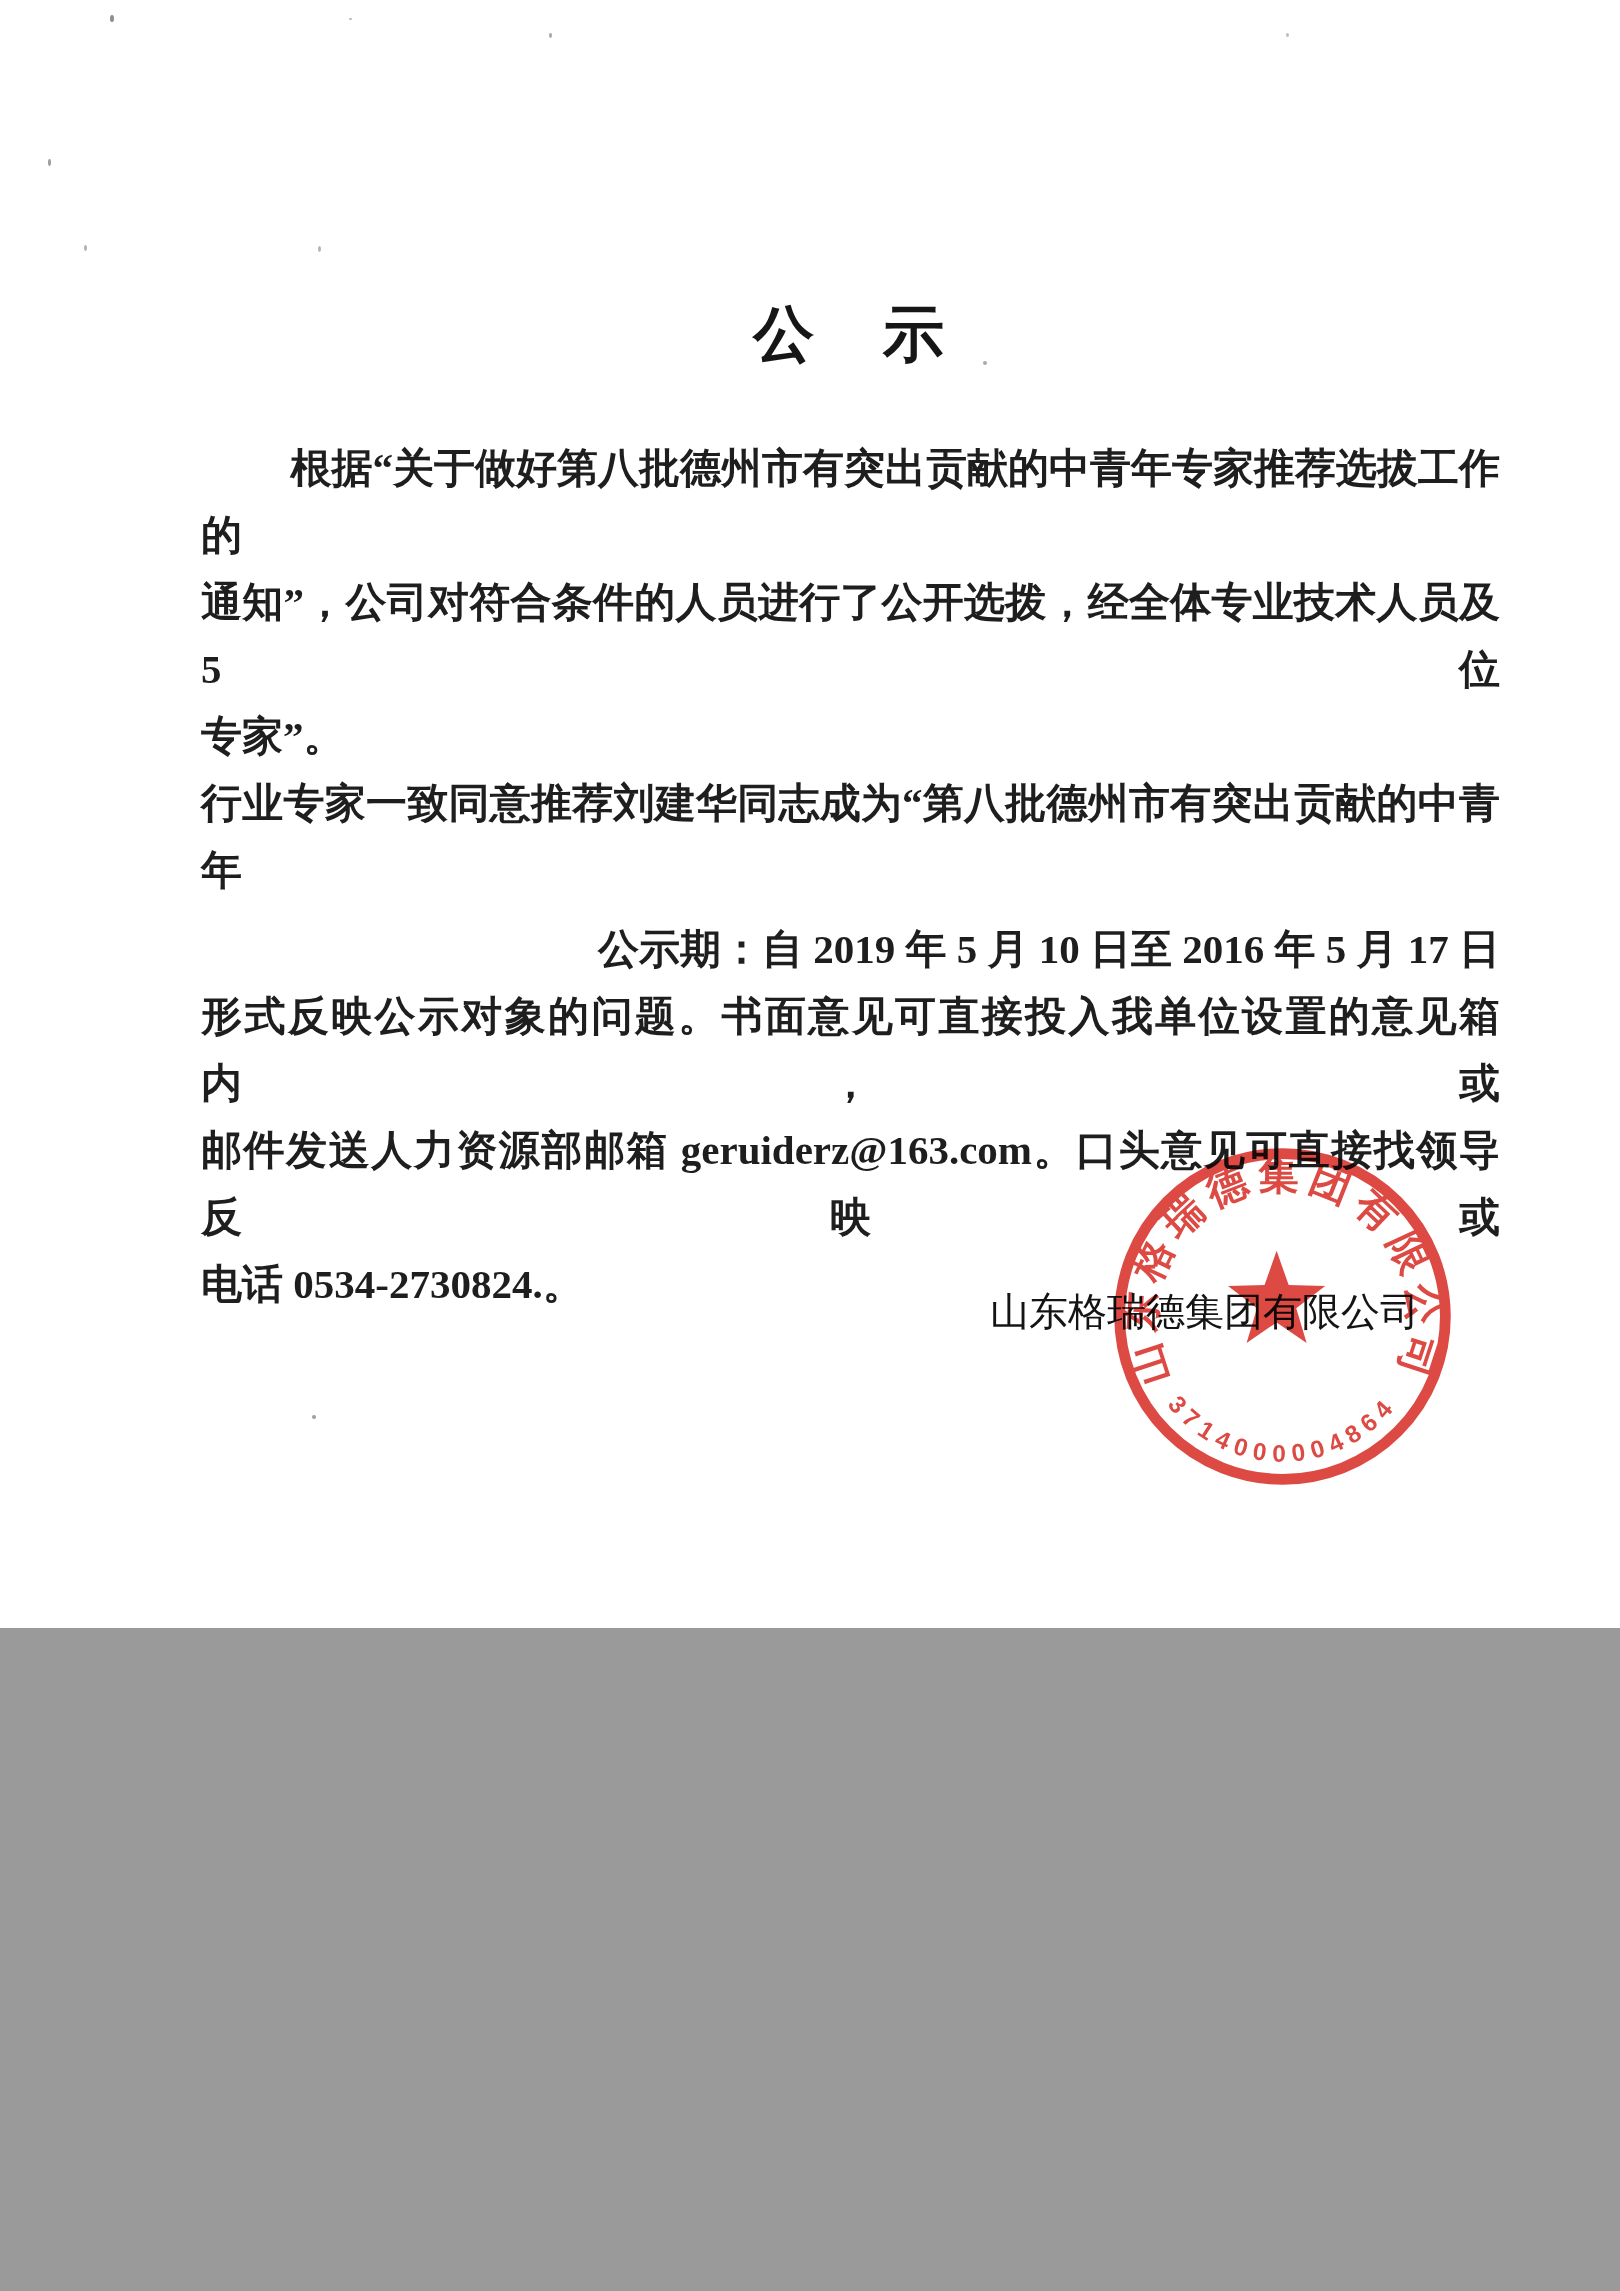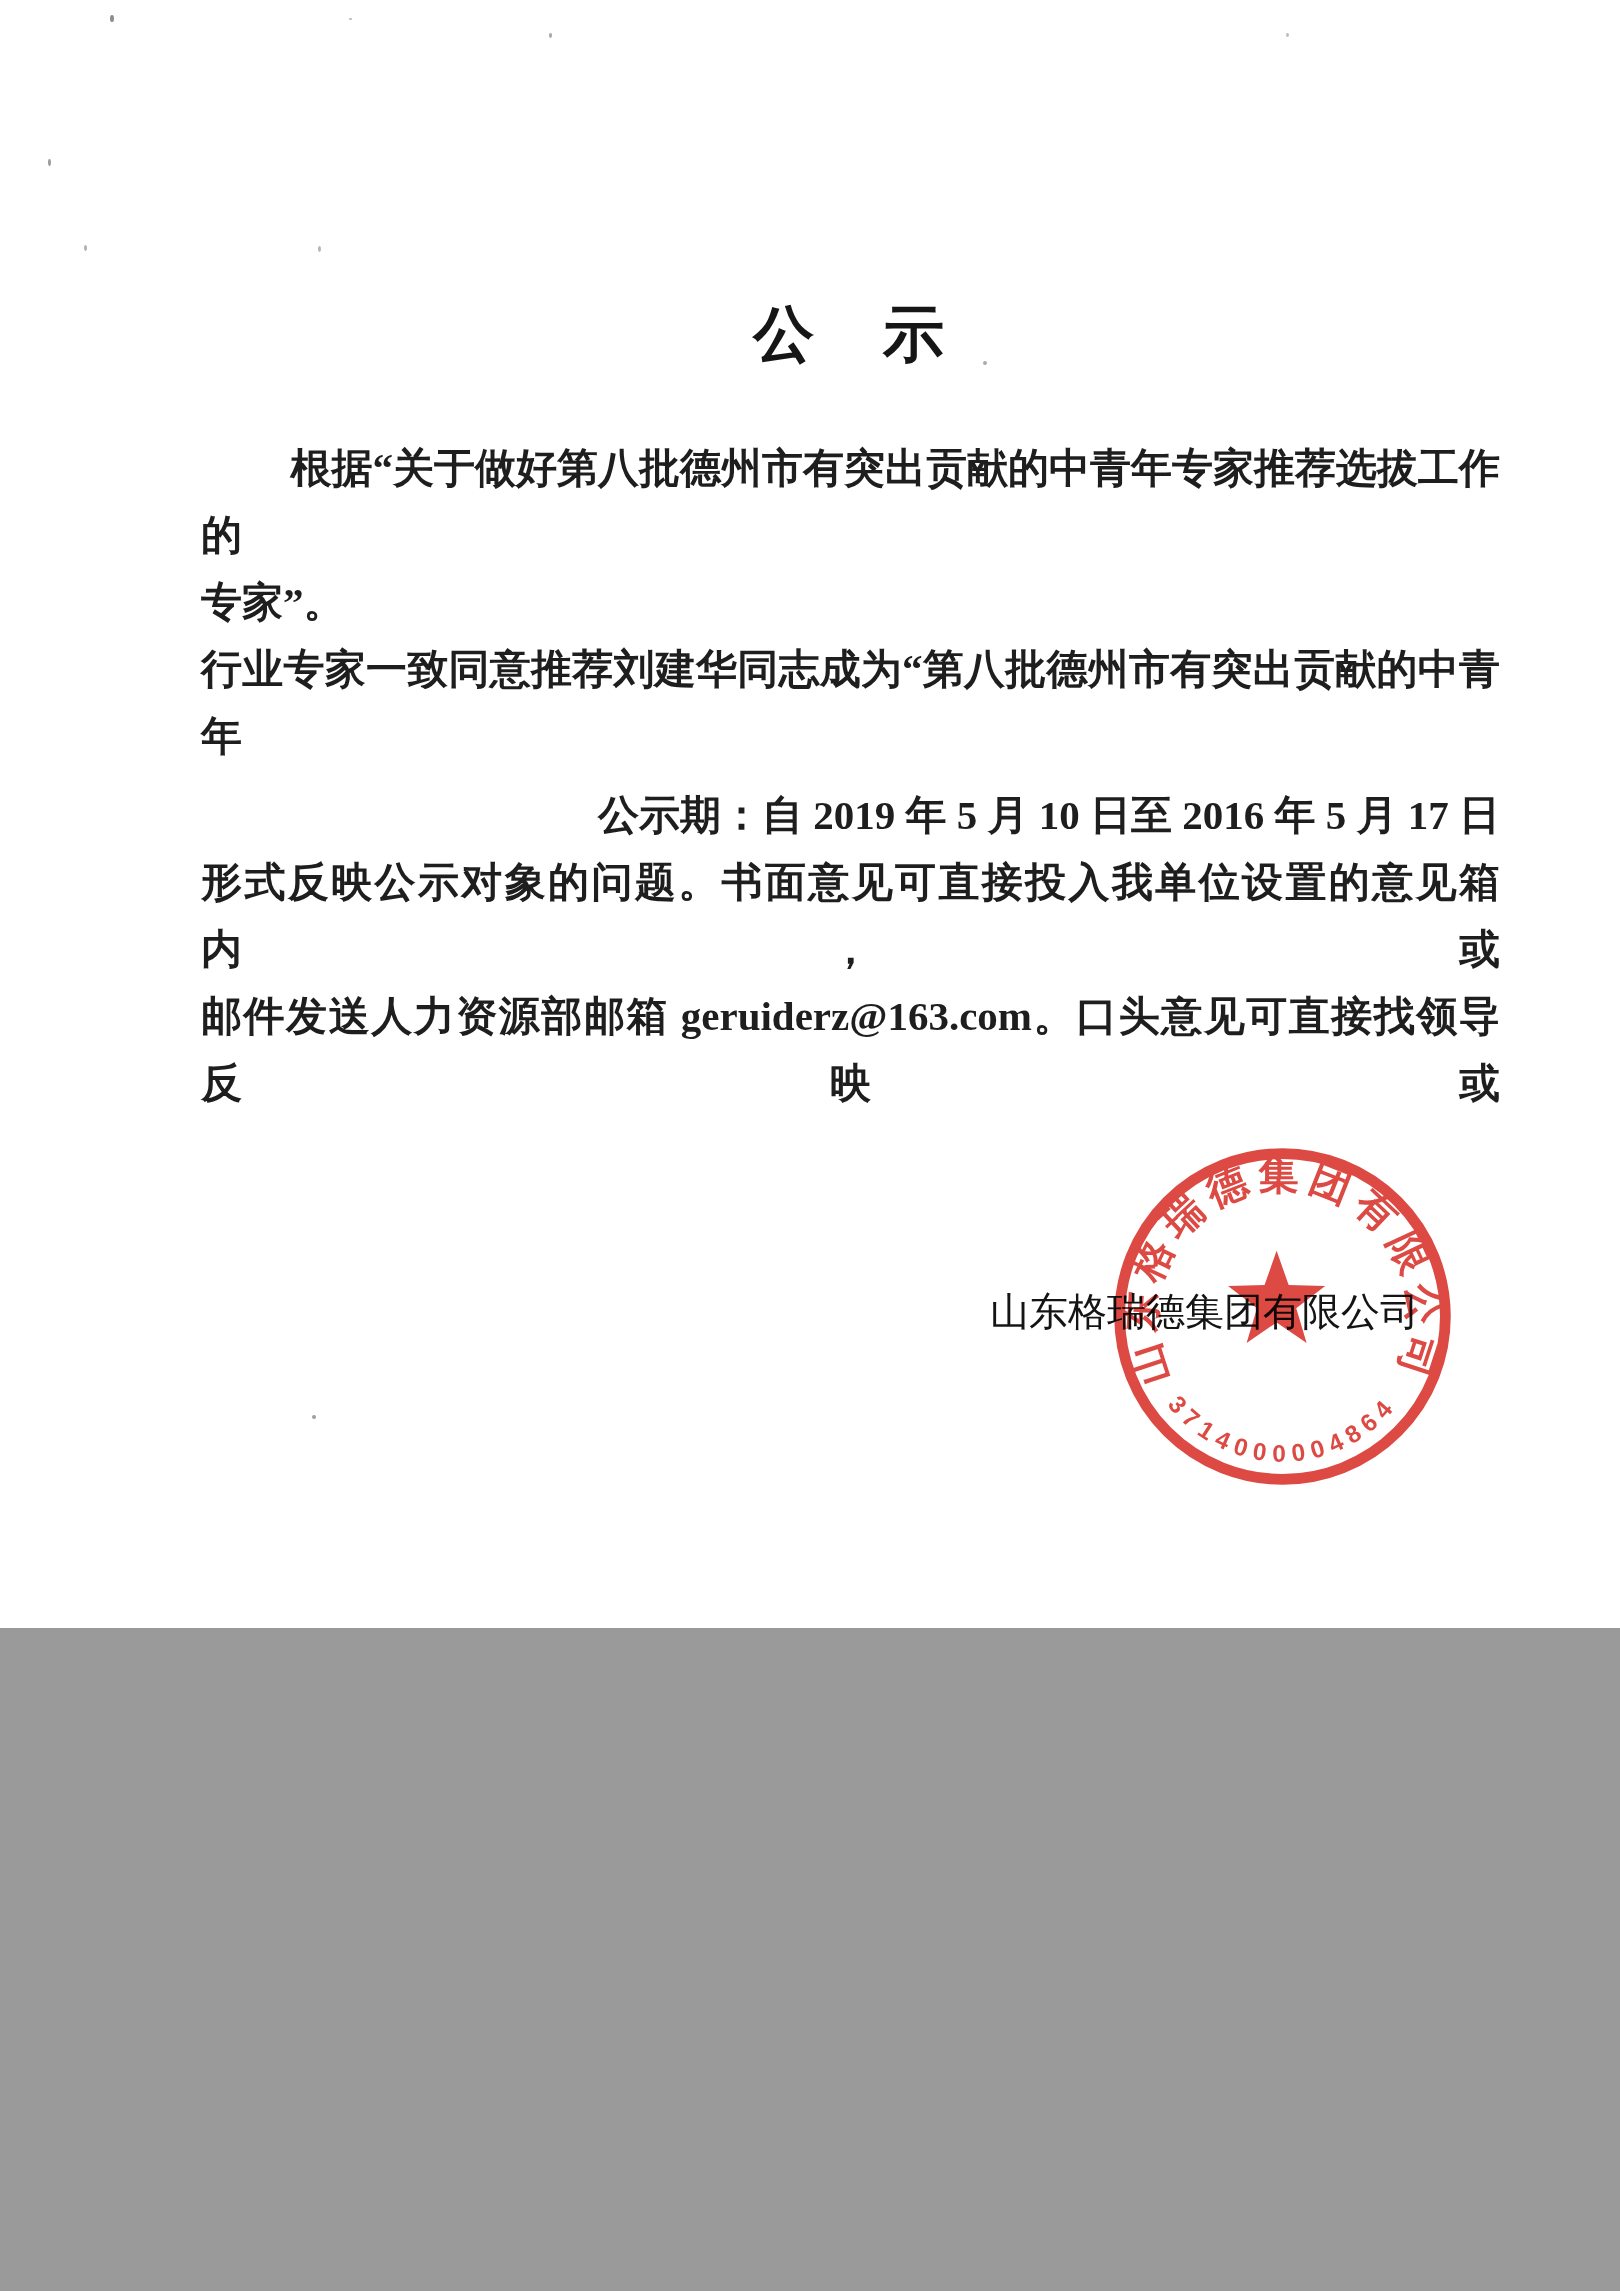--- a/index.html
+++ b/index.html
@@ -88,25 +88,27 @@
   <div class="speck" style="left:48px; top:159px; width:2.9px; height:6.9px; background:#9f9f9f;"></div>
   <div class="speck" style="left:84px; top:245px; width:2.9px; height:5.9px; background:#b0b0b0;"></div>
   <div class="speck" style="left:318px; top:246px; width:2.9px; height:5.9px; background:#b5b5b5;"></div>
   <div class="speck" style="left:983px; top:361px; width:3.9px; height:3.9px; background:#ababab;"></div>
   <div class="speck" style="left:312px; top:1415px; width:3.9px; height:3.9px; background:#9f9f9f;"></div>
 
   <div class="title">公　示</div>
 
   <div class="body-col">
     <div class="line indent jfull">根据“关于做好第八批德州市有突出贡献的中青年专家推荐选拔工作的</div>
+    <div class="line jfull">通知”，公司对符合条件的人员进行了公开选拨，经全体专业技术人员及 5 位</div>
     <div class="line">专家”。</div>
     <div class="line jfull">行业专家一致同意推荐刘建华同志成为“第八批德州市有突出贡献的中青年</div>
     <div class="line indent gap1">公示期：自 2019 年 5 月 10 日至 2016 年 5 月 17 日</div>
     <div class="line jfull">形式反映公示对象的问题。书面意见可直接投入我单位设置的意见箱内，或</div>
     <div class="line jfull">邮件发送人力资源部邮箱 geruiderz@163.com。口头意见可直接找领导反映或</div>
+    <div class="line">电话 0534-2730824.。</div>
   </div>
 
   <div class="signature">
     <div>山东格瑞德集团有限公司</div>
   </div>
 
   <svg class="seal" viewBox="0 0 370 370" aria-hidden="true">
     <circle cx="185" cy="185" r="166" fill="none" stroke-width="11" stroke="#d93a33"></circle>
     <path id="sealArcTop" d="M 67.2 240 A 130 130 0 1 1 302.8 240" fill="none"></path>
     <path id="sealArcBottom" d="M 71.6 280.2 A 148 148 0 0 0 298.4 280.2" fill="none"></path>

